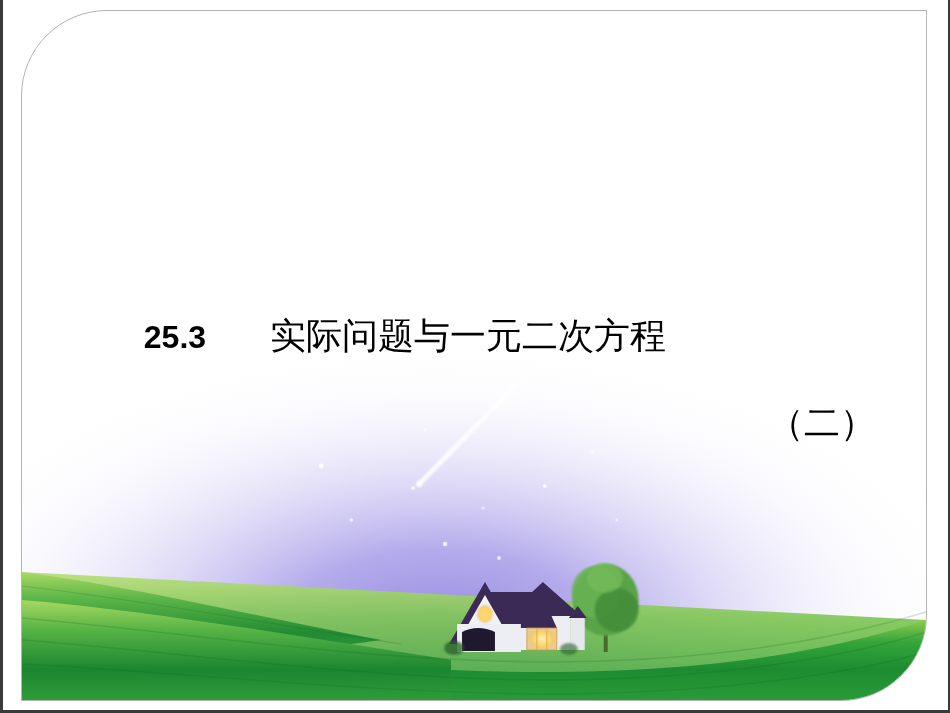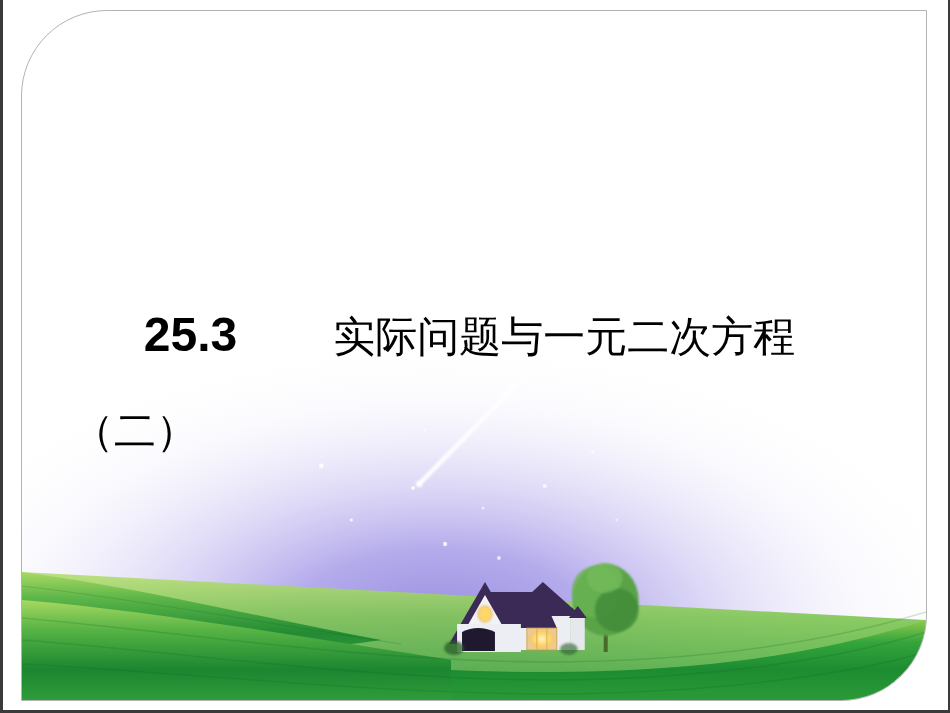--- a/index.html
+++ b/index.html
@@ -90,26 +90,27 @@
   }
   .title-line-sub {
     font-size: 44px;
     margin-left: 26px;
     margin-top: -4px;
     font-weight: normal;
   }
   .num-part {
     font-family: "Liberation Sans", "DejaVu Sans", sans-serif;
     font-weight: bold;
-    font-size: 48px;
+    font-size: 32px;
   }
   .cn-part {
     font-family: "DejaVu Sans", "Liberation Sans", sans-serif;
     font-weight: normal;
-    font-size: 42px;
+    font-size: 36px;
+    text-align: right;
   }
 </style>
 </head>
 <body>
 
 <div id="slide-root">
 
   <div class="page-edge-left"></div>
   <div class="page-edge-right"></div>
   <div class="page-edge-bottom"></div>

